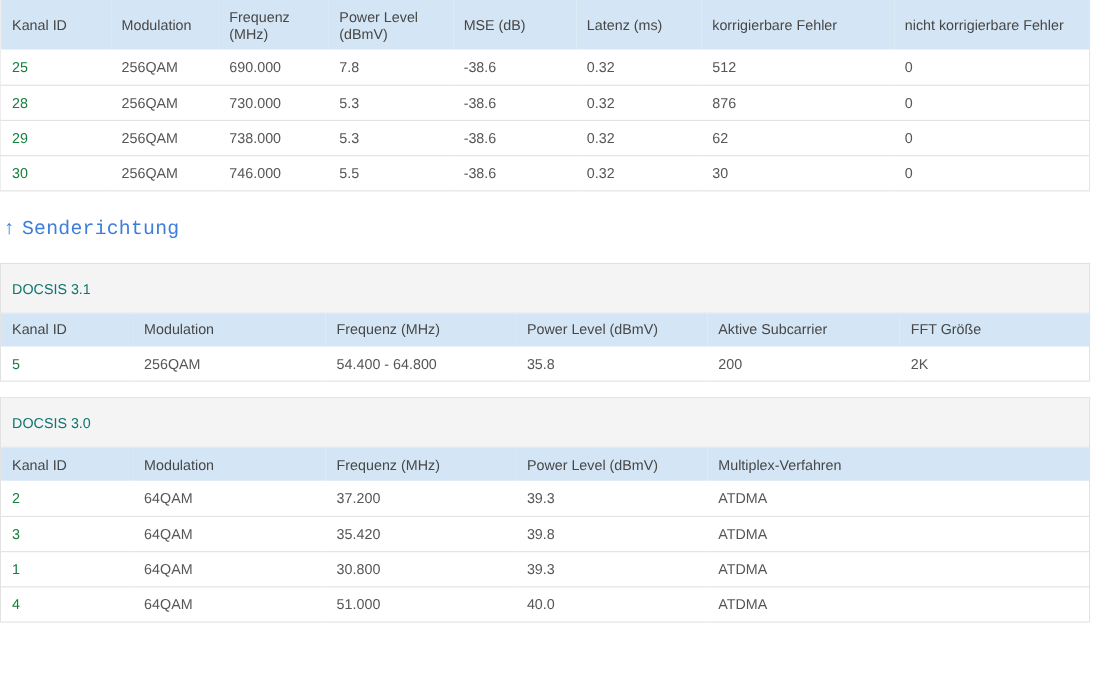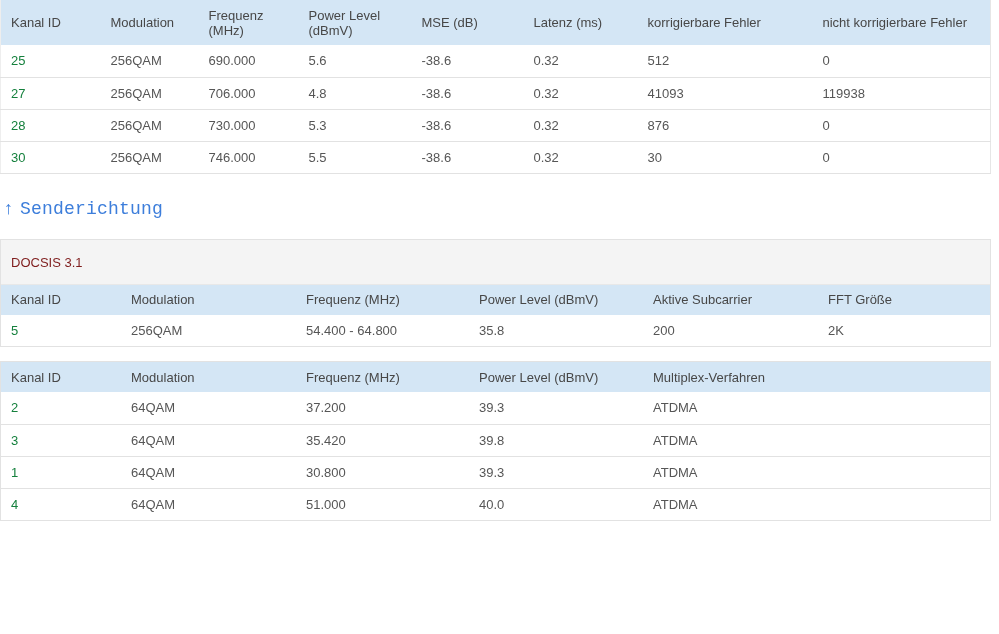--- a/index.html
+++ b/index.html
@@ -58,21 +58,21 @@
   
   .panel {
     width: 991px;
     border: 1px solid #e2e2e2;
     border-bottom: none;
     margin-bottom: 14px;
     background: #ffffff;
   }
   .panel-title {
     background: #f4f4f4;
-    color: #7f1d1d;
+    color: #0f766e;
     font-size: 13px;
     height: 45px;
     line-height: 45px;
     padding: 0 10px;
     border-bottom: 1px solid #e8e8e8;
   }
   .panel table.tbl { width: 100%; }
   .panel th { height: 30px; }
   .panel td { height: 33px; }
 </style>
@@ -102,44 +102,44 @@
           <th>Latenz (ms)</th>
           <th>korrigierbare Fehler</th>
           <th>nicht korrigierbare Fehler</th>
         </tr>
     </thead>
     <tbody>
         <tr>
           <td>25</td>
           <td>256QAM</td>
           <td>690.000</td>
-          <td>5.6</td>
+          <td>7.8</td>
           <td>-38.6</td>
           <td>0.32</td>
           <td>512</td>
           <td>0</td>
-        </tr>
-        <tr>
-          <td>27</td>
-          <td>256QAM</td>
-          <td>706.000</td>
-          <td>4.8</td>
-          <td>-38.6</td>
-          <td>0.32</td>
-          <td>41093</td>
-          <td>119938</td>
         </tr>
         <tr>
           <td>28</td>
           <td>256QAM</td>
           <td>730.000</td>
           <td>5.3</td>
           <td>-38.6</td>
           <td>0.32</td>
           <td>876</td>
+          <td>0</td>
+        </tr>
+        <tr>
+          <td>29</td>
+          <td>256QAM</td>
+          <td>738.000</td>
+          <td>5.3</td>
+          <td>-38.6</td>
+          <td>0.32</td>
+          <td>62</td>
           <td>0</td>
         </tr>
         <tr>
           <td>30</td>
           <td>256QAM</td>
           <td>746.000</td>
           <td>5.5</td>
           <td>-38.6</td>
           <td>0.32</td>
           <td>30</td>
@@ -180,20 +180,21 @@
             <td>54.400 - 64.800</td>
             <td>35.8</td>
             <td>200</td>
             <td>2K</td>
           </tr>
         </tbody>
     </table>
   </section>
 
   <section class="panel">
+    <div class="panel-title">DOCSIS 3.0</div>
     <table class="tbl">
       <colgroup>
         <col style="width:120px">
           <col style="width:175px">
           <col style="width:173px">
         <col style="width:174px">
           <col>
       </colgroup>
       <thead>
         <tr>

